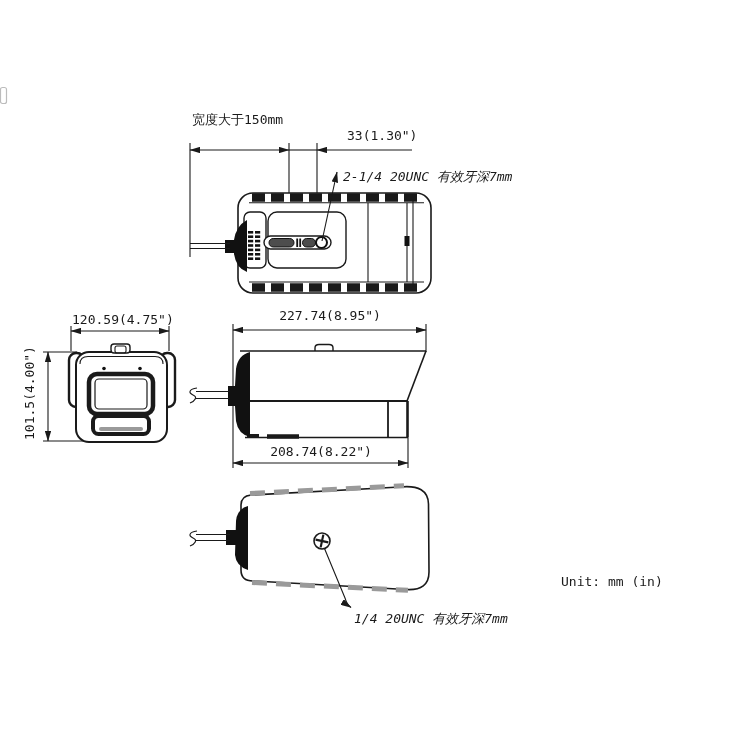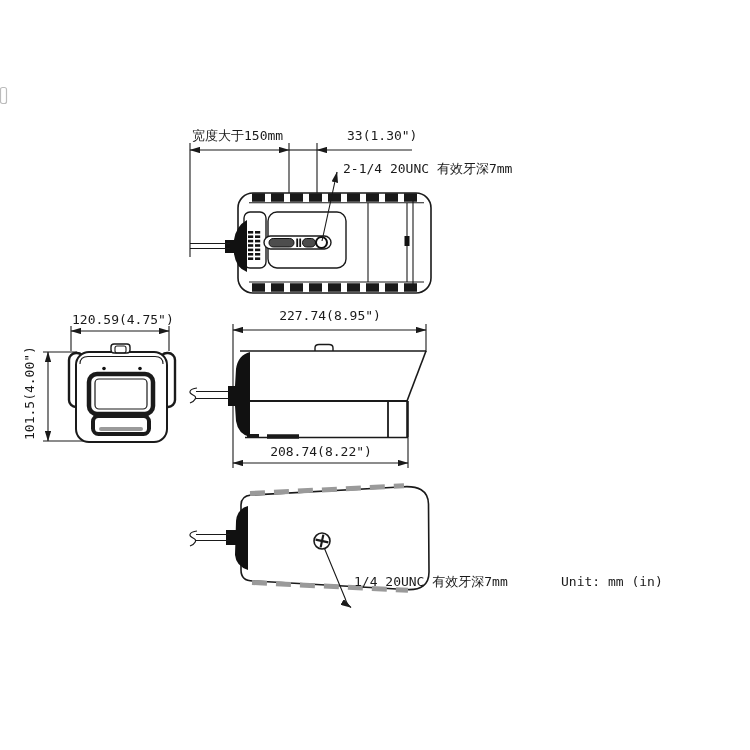--- a/index.html
+++ b/index.html
@@ -145,23 +145,23 @@
     <path class="ink t12" d="M197,531 C189,532 188,536 193,538 C198,540 195,544 190,546"></path>
     <circle class="ink t16 wfill" cx="322" cy="541" r="8"></circle>
     <g transform="rotate(12 322 541)">
       <line class="ink t22" x1="315.5" y1="541" x2="328.5" y2="541"></line>
       <line class="ink t22" x1="322" y1="534.5" x2="322" y2="547.5"></line>
     </g>
     <path class="ink t10" d="M324.5,548.5 L345,598 Q347,605 351,607.5" fill="none" marker-end="url(#arr)"></path>
   </g>
 </svg>
 
-<div class="lbl" style="left:192px;top:129px;">宽度大于150mm</div>
+<div class="lbl" style="left:192px;top:113px;">宽度大于150mm</div>
 <div class="lbl" style="left:347px;top:129px;">33(1.30")</div>
-<div class="lbl" style="left:343px;top:162px;">2-1/4 20UNC 有效牙深7mm</div>
+<div class="lbl" style="left:343px;top:170px;font-style:italic;">2-1/4 20UNC 有效牙深7mm</div>
 <div class="lbl center" style="left:72px;top:313px;width:98px;">120.59(4.75")</div>
 <div class="lbl center" style="left:270px;top:309px;width:120px;">227.74(8.95")</div>
 <div class="lbl center rot" style="left:-14px;top:389px;width:88px;">101.5(4.00")</div>
 <div class="lbl center" style="left:261px;top:445px;width:120px;">208.74(8.22")</div>
-<div class="lbl" style="left:354px;top:575px;">1/4 20UNC 有效牙深7mm</div>
+<div class="lbl" style="left:354px;top:612px;font-style:italic;">1/4 20UNC 有效牙深7mm</div>
 <div class="lbl" style="left:561px;top:575px;">Unit: mm (in)</div>
 
 </div>
 
 </body></html>

